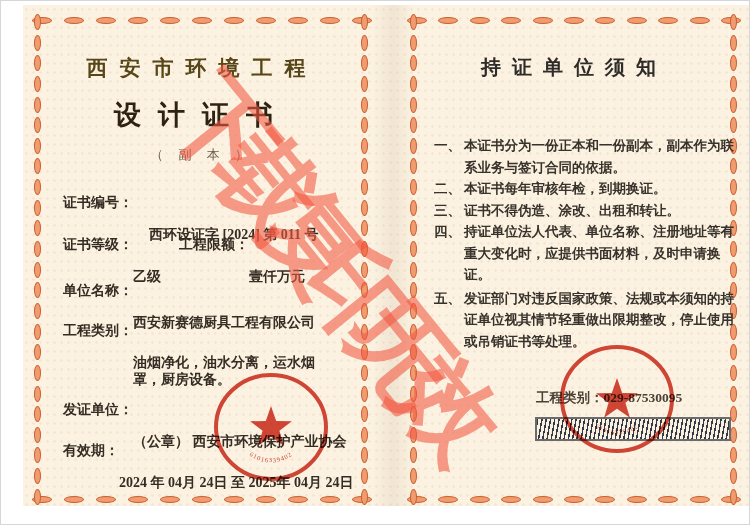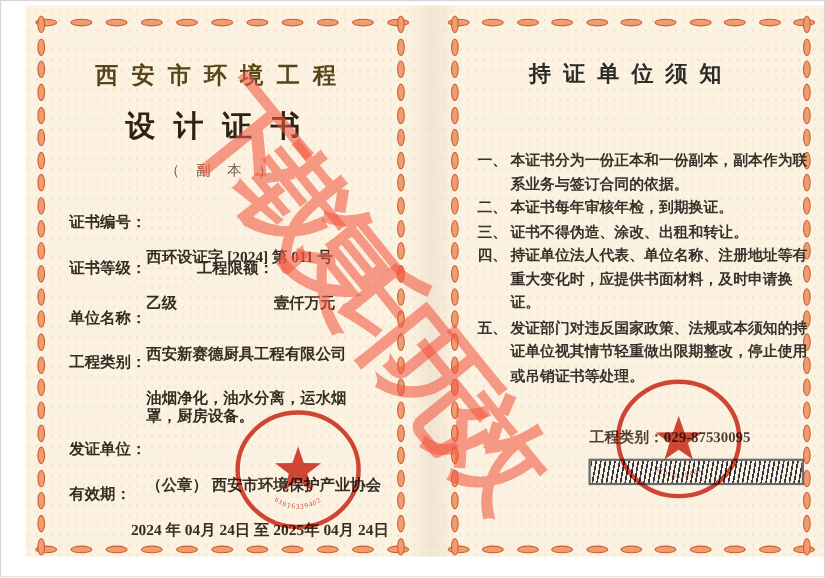--- a/index.html
+++ b/index.html
@@ -218,21 +218,21 @@
         <span class="link-v"></span>
         <span class="link-v"></span>
         <span class="link-v"></span>
         <span class="link-v"></span>
       </div>
 
     <div class="t-center title1">西安市环境工程</div>
     <div class="t-center title2">设计证书</div>
     <div class="t-center copyl">（ 副 本 ）</div>
 
-    <div class="field" style="top:189px;">
+    <div class="field" style="top:189px;gap:16px;">
       <span class="lab">证书编号：</span>
       <span class="val">西环设证字 [2024] 第 011 号</span>
     </div>
 
     <div class="field" style="top:231px;">
       <span class="lab">证书等级：</span>
       <span class="val">乙级</span>
       <span style="width:18px;flex:none;"></span>
       <span class="lab">工程限额：</span>
       <span class="val">壹仟万元</span>

